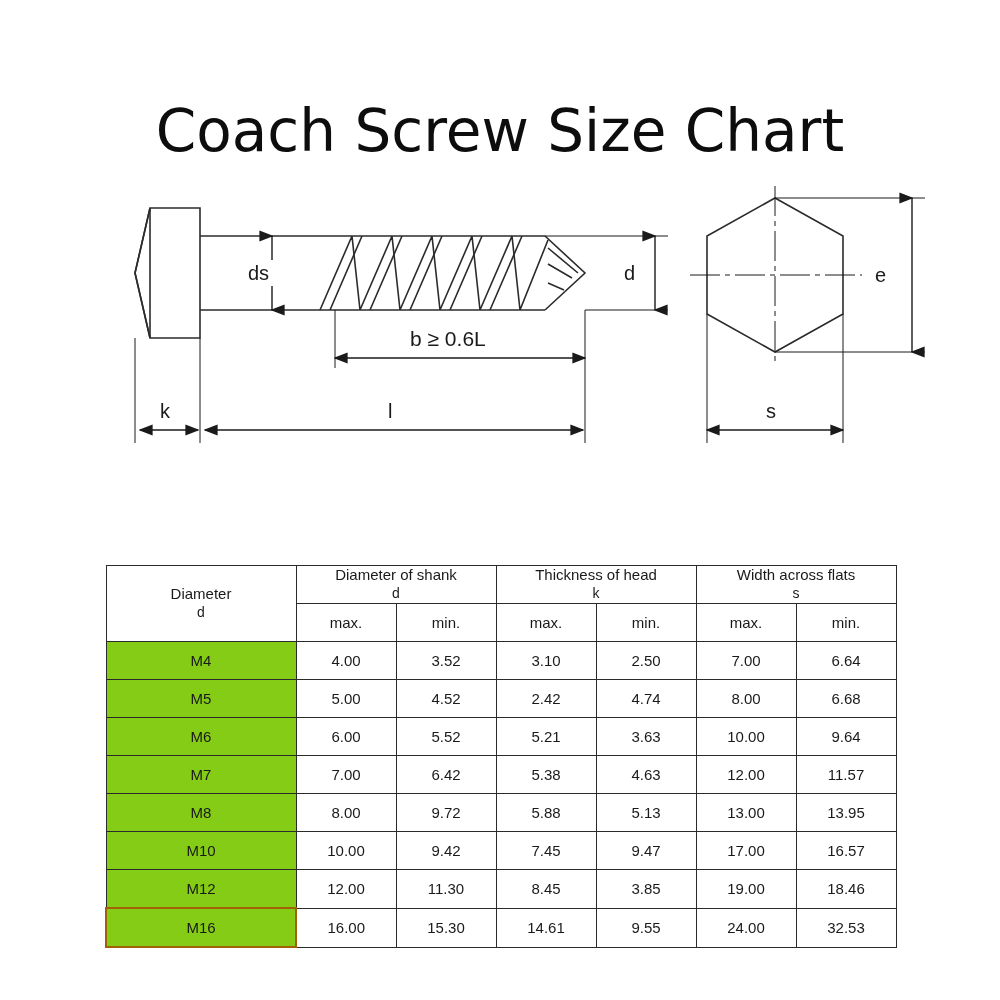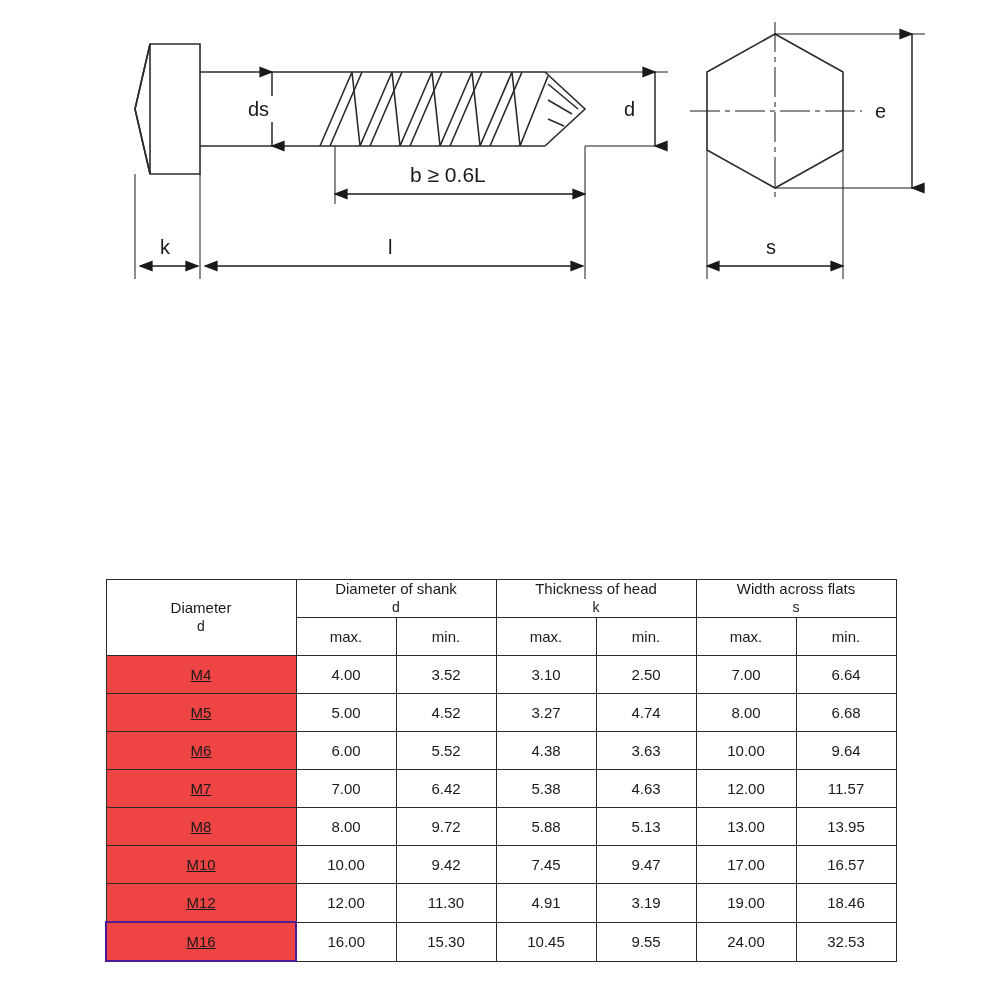--- a/index.html
+++ b/index.html
@@ -70,48 +70,48 @@
   }
   .hdr-main .sub {
     display: block;
     font-size: 14px;
   }
   .hdr-sub {
     height: 38px;
     font-size: 15px;
   }
   .diam-cell {
-    background: #ef4444;
+    background: #84cc16;
     font-size: 15px;
-    text-decoration: underline;
   }
   .col-diam { width: 190px; }
   .col-val  { width: 100px; }
   .last-row td {
     border-bottom: 2px solid #e8a800;
   }
   .last-row .diam-cell {
-    border: 2px solid #4c1d95;
+    border: 2px solid #a16207;
   }
   .dim-label {
     font-family: "Liberation Sans", sans-serif;
     font-size: 20px;
     fill: #1a1a1a;
   }
   .dim-label-big {
     font-family: "Liberation Sans", sans-serif;
     font-size: 21px;
     fill: #1a1a1a;
   }
 </style>
 </head>
 <body>
 
 <div class="page">
 
+  <h1 class="title">Coach Screw Size Chart</h1>
 
   <div class="diagram-wrap">
     <svg width="1000" height="330" viewBox="0 0 1000 330" xmlns="http://www.w3.org/2000/svg">
       <defs>
         <marker id="arrR" markerWidth="10" markerHeight="8" refX="9" refY="4" orient="auto">
           <path d="M0,0 L10,4 L0,8 z" fill="#1a1a1a"></path>
         </marker>
         <marker id="arrL" markerWidth="10" markerHeight="8" refX="1" refY="4" orient="auto">
           <path d="M10,0 L0,4 L10,8 z" fill="#1a1a1a"></path>
         </marker>
@@ -247,30 +247,30 @@
           <td>3.52</td>
           <td>3.10</td>
           <td>2.50</td>
           <td>7.00</td>
           <td>6.64</td>
         </tr>
         <tr>
           <td class="diam-cell">M5</td>
           <td>5.00</td>
           <td>4.52</td>
-          <td>3.27</td>
+          <td>2.42</td>
           <td>4.74</td>
           <td>8.00</td>
           <td>6.68</td>
         </tr>
         <tr>
           <td class="diam-cell">M6</td>
           <td>6.00</td>
           <td>5.52</td>
-          <td>4.38</td>
+          <td>5.21</td>
           <td>3.63</td>
           <td>10.00</td>
           <td>9.64</td>
         </tr>
         <tr>
           <td class="diam-cell">M7</td>
           <td>7.00</td>
           <td>6.42</td>
           <td>5.38</td>
           <td>4.63</td>
@@ -292,30 +292,30 @@
           <td>9.42</td>
           <td>7.45</td>
           <td>9.47</td>
           <td>17.00</td>
           <td>16.57</td>
         </tr>
         <tr>
           <td class="diam-cell">M12</td>
           <td>12.00</td>
           <td>11.30</td>
-          <td>4.91</td>
-          <td>3.19</td>
+          <td>8.45</td>
+          <td>3.85</td>
           <td>19.00</td>
           <td>18.46</td>
         </tr>
         <tr class="last-row">
           <td class="diam-cell">M16</td>
           <td>16.00</td>
           <td>15.30</td>
-          <td>10.45</td>
+          <td>14.61</td>
           <td>9.55</td>
           <td>24.00</td>
           <td>32.53</td>
         </tr>
       </tbody>
     </table>
   </div>
 
 </div>
 

